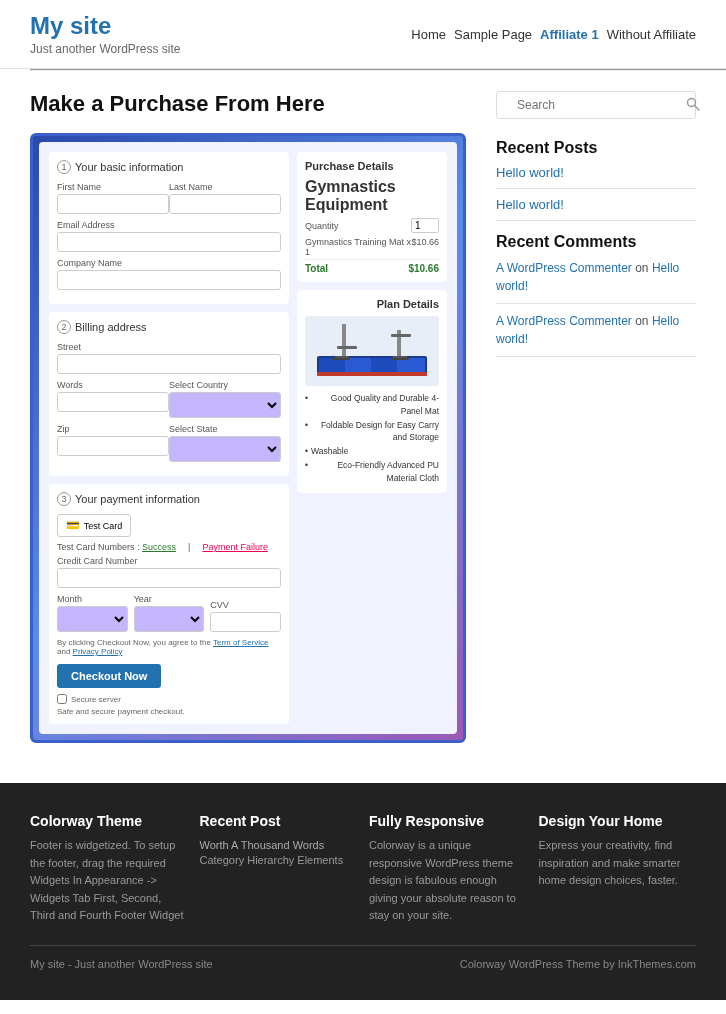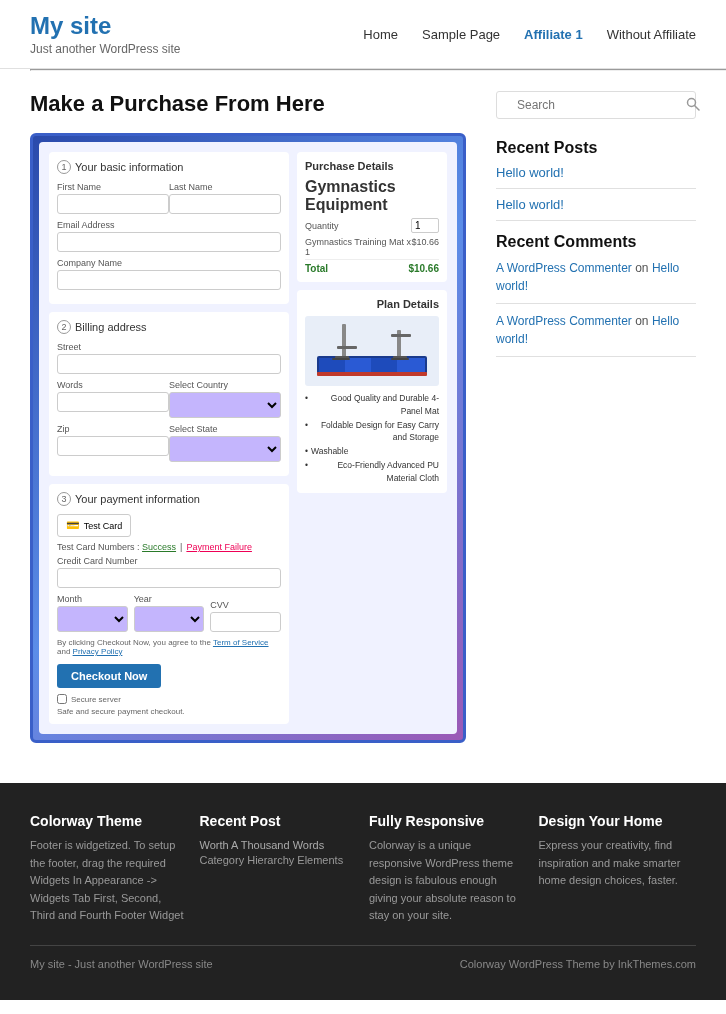--- a/index.html
+++ b/index.html
@@ -3,21 +3,21 @@
   <meta charset="utf-8">
   <style>
     * { box-sizing: border-box; margin: 0; padding: 0; }
     body { font-family: Arial, sans-serif; font-size: 13px; color: #333; background: #fff; }
 
     
     .site-header { padding: 12px 30px; border-bottom: 1px solid #e0e0e0; display: flex; align-items: center; justify-content: space-between; }
     .site-title-wrap {}
     .site-title { font-size: 24px; font-weight: bold; color: #2271b1; text-decoration: none; }
     .site-tagline { font-size: 12px; color: #666; margin-top: 2px; }
-    .site-nav { display: flex; gap: 24px; align-items: center; }
+    .site-nav { display: flex; gap: 8px; align-items: center; }
     .nav-link { font-size: 13px; color: #333; text-decoration: none; }
     .nav-link.active { color: #2271b1; font-weight: 600; }
     .nav-divider { width: 100%; height: 1px; background: #e0e0e0; margin: 0 30px; }
 
     
     .main-content { display: flex; gap: 30px; padding: 20px 30px; max-width: 726px; }
     .content-area { flex: 1; min-width: 0; }
     .sidebar { width: 200px; flex-shrink: 0; }
 
     
@@ -62,21 +62,21 @@
     .plan-title { font-size: 11px; font-weight: bold; color: #333; margin-bottom: 6px; }
     .plan-image { width: 100%; height: 70px; background: #e8eef8; border-radius: 3px; margin-bottom: 6px; display: flex; align-items: center; justify-content: center; overflow: hidden; }
     .plan-features { font-size: 8.5px; color: #333; line-height: 1.5; }
     .plan-feature { display: flex; gap: 3px; margin-bottom: 1px; }
 
     
     .payment-section { background: #fff; border-radius: 4px; padding: 8px; }
     .test-card-btn { background: #fff; border: 1px solid #ccc; border-radius: 3px; padding: 4px 8px; font-size: 9px; cursor: pointer; display: flex; align-items: center; gap: 4px; margin-bottom: 5px; }
     .card-icon { font-size: 11px; }
     .test-card-numbers { font-size: 9px; color: #555; margin-bottom: 4px; }
-    .test-card-links { display: inline-flex; gap: 4px; }
+    .test-card-links { display: inline-flex; gap: 12px; }
     .link-success { color: #2a7a2a; text-decoration: underline; font-size: 9px; cursor: pointer; }
     .link-fail { color: #e05; text-decoration: underline; font-size: 9px; cursor: pointer; }
 
     .payment-row { display: flex; gap: 6px; margin-bottom: 6px; align-items: flex-end; }
     .payment-group { flex: 1; }
     .select-input { width: 100%; border: 1px solid #ccc; border-radius: 3px; padding: 12px 3px; font-size: 9px; background: #c4b5fd; height: 20px; }
 
     .agree-text { font-size: 8px; color: #666; margin-bottom: 8px; }
     .agree-link { color: #2271b1; text-decoration: underline; }
 

